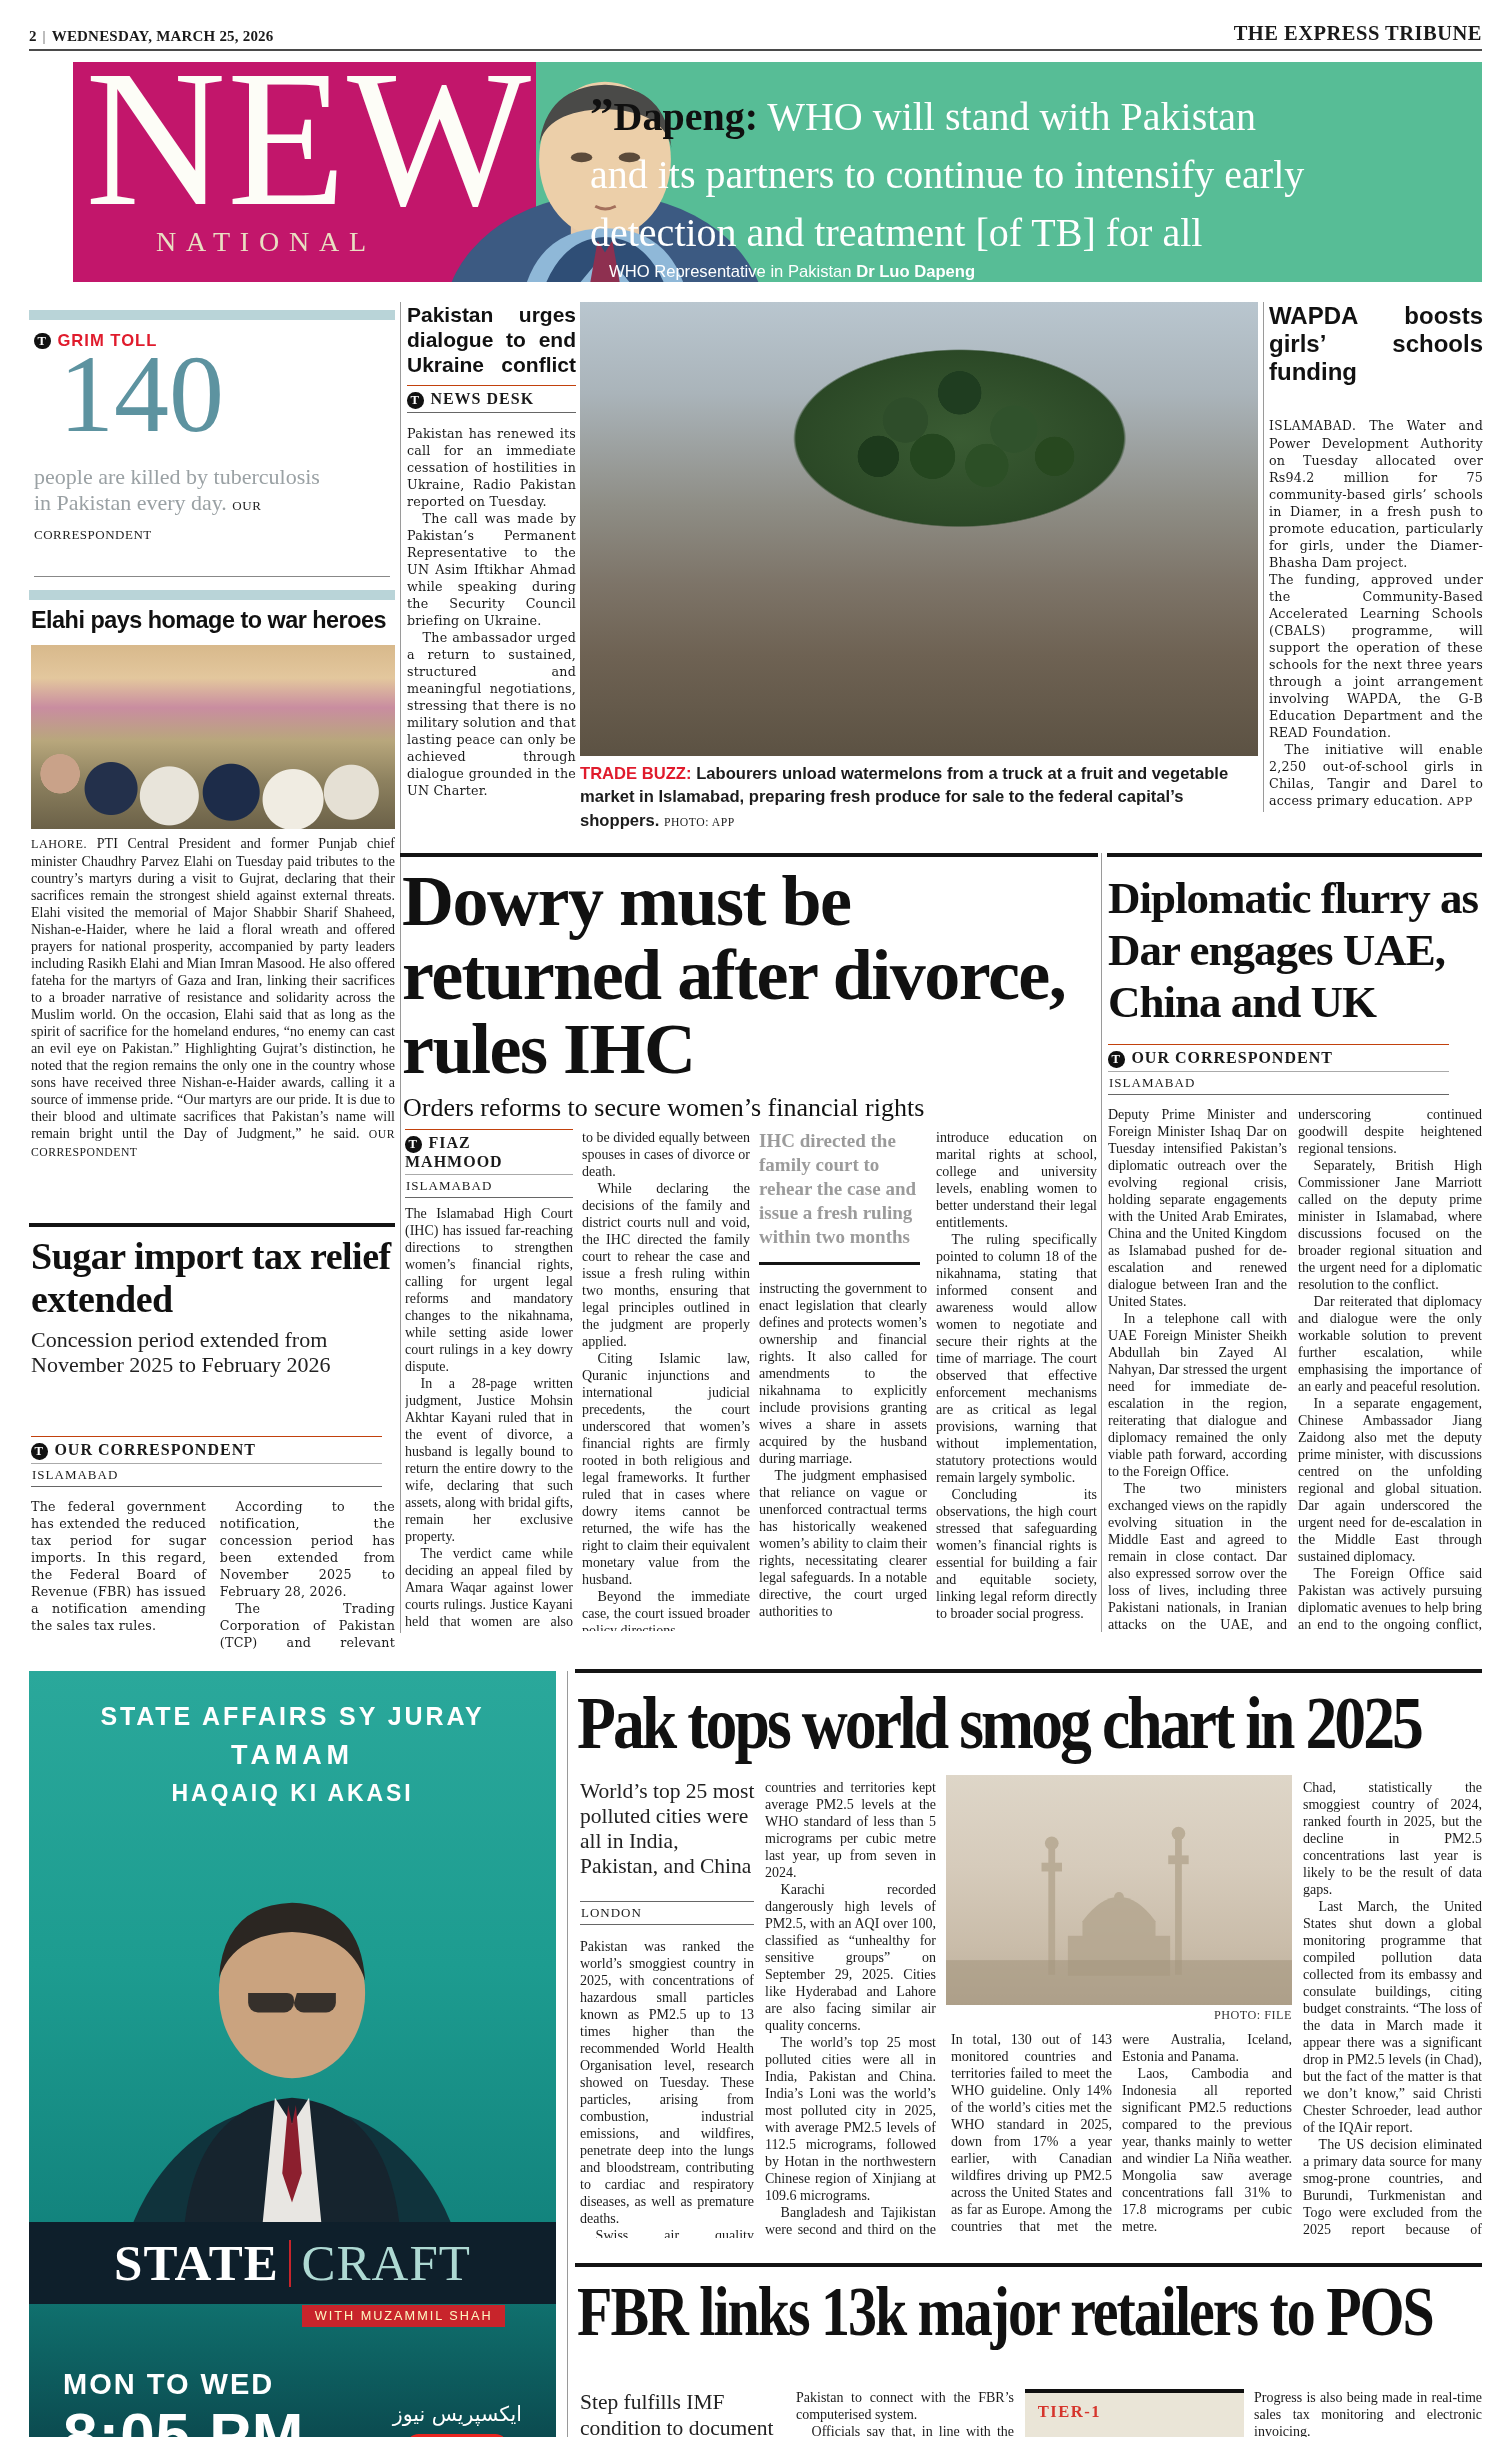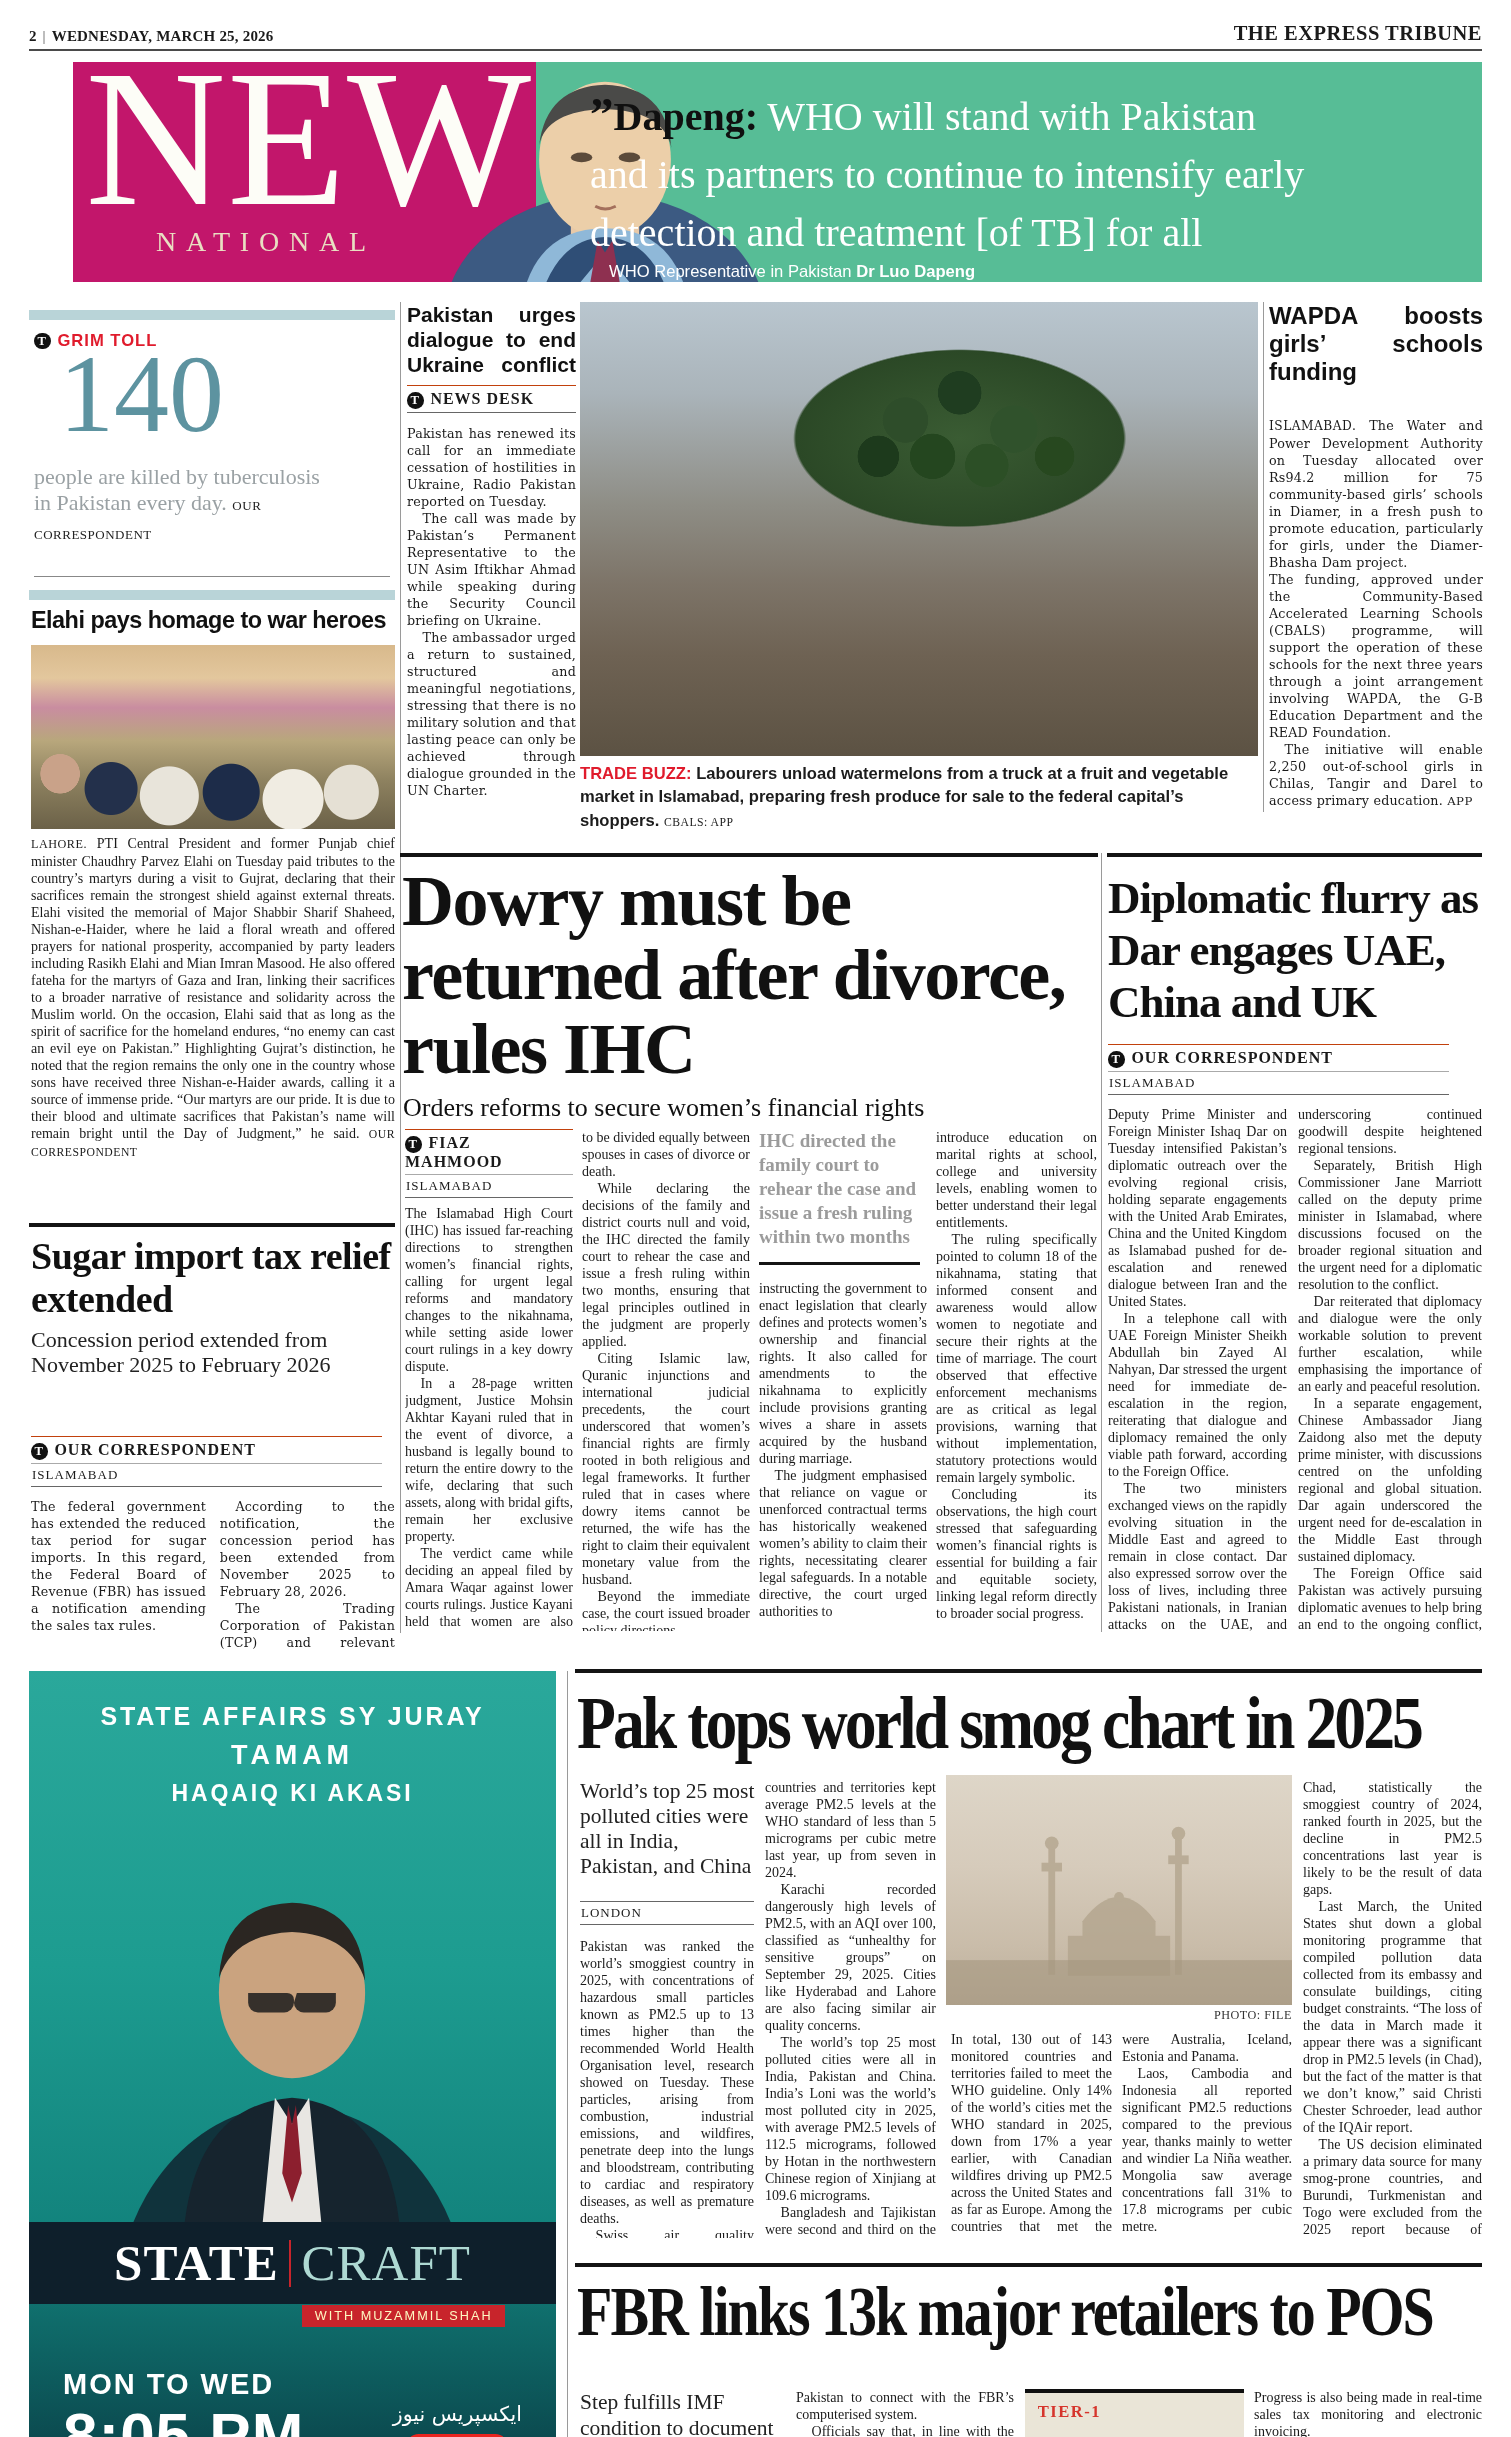--- a/index.html
+++ b/index.html
@@ -270,21 +270,21 @@
   <div class="byline-row"><span class="ticon"></span><span>NEWS DESK</span></div>
 </div>
 <div class="abs ukr-body bw">
     <p class="para">Pakistan has renewed its call for an immediate cessation of hostilities in Ukraine, Radio Pakistan reported on Tuesday.</p>
     <p class="para">The call was made by Pakistan’s Permanent Representative to the UN Asim Iftikhar Ahmad while speaking during the Security Council briefing on Ukraine.</p>
     <p class="para">The ambassador urged a return to sustained, structured and meaningful negotiations, stressing that there is no military solution and that lasting peace can only be achieved through dialogue grounded in the UN Charter.</p>
   </div>
 
 <div class="abs melon-photo"></div>
 <div class="abs melon-cap">
-  <span class="tag">TRADE BUZZ: </span><span>Labourers unload watermelons from a truck at a fruit and vegetable market in Islamabad, preparing fresh produce for sale to the federal capital’s shoppers. </span><span class="agency">CBALS: APP</span>
+  <span class="tag">TRADE BUZZ: </span><span>Labourers unload watermelons from a truck at a fruit and vegetable market in Islamabad, preparing fresh produce for sale to the federal capital’s shoppers. </span><span class="agency">PHOTO: APP</span>
 </div>
 
 <div class="abs wapda-head sans-head">WAPDA boosts girls’ schools funding</div>
 <div class="abs wapda-body bw">
   <p class="para"><span class="dl">ISLAMABAD. </span><span>The Water and Power Development Authority on Tuesday allocated over Rs94.2 million for 75 community-based girls’ schools in Diamer, in a fresh push to promote education, particularly for girls, under the Diamer-Bhasha Dam project.</span></p>
   <div>
       <p class="para">The funding, approved under the Community-Based Accelerated Learning Schools (CBALS) programme, will support the operation of these schools for the next three years through a joint arrangement involving WAPDA, the G-B Education Department and the READ Foundation.</p>
     </div>
   <p class="para" style="text-indent:15.6px"><span>The initiative will enable 2,250 out-of-school girls in Chilas, Tangir and Darel to access primary education. </span><span class="agency">APP</span></p>
 </div>

